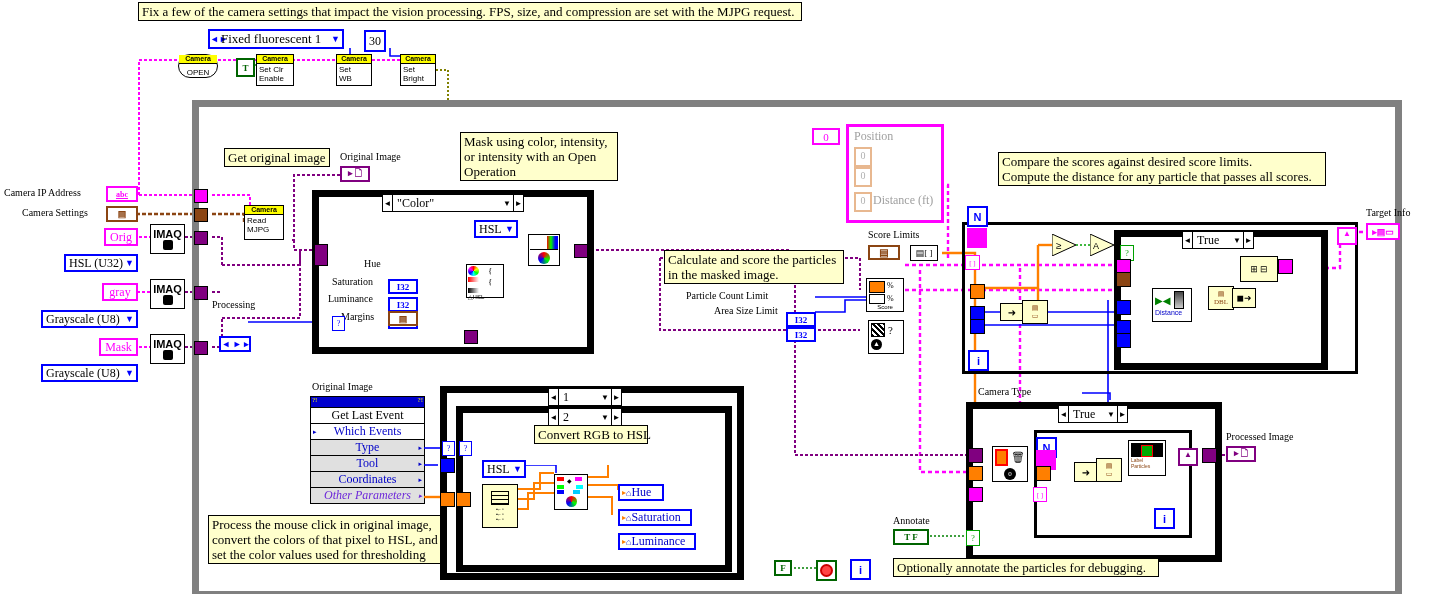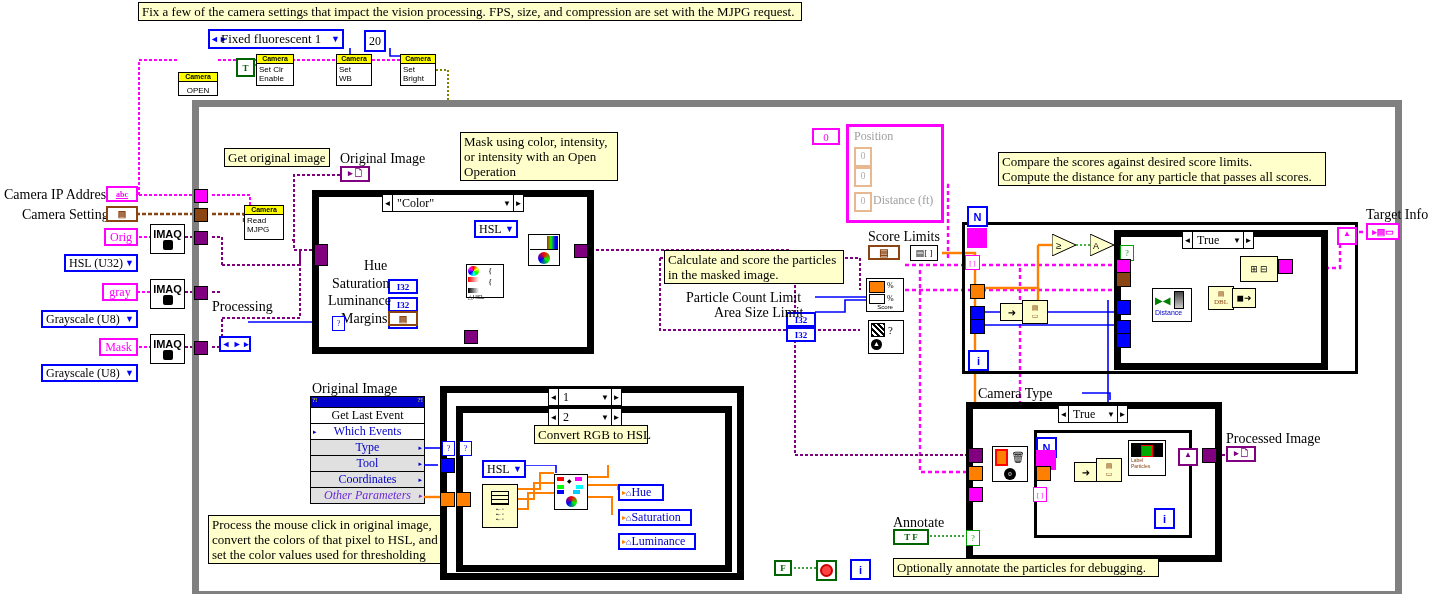--- a/index.html
+++ b/index.html
@@ -1,19 +1,19 @@
 <!DOCTYPE html>
 <html><head>
 <meta charset="utf-8">
 <style>
   html,body{margin:0;padding:0;background:#fff;}
   body{width:1444px;height:594px;position:relative;overflow:hidden;
        font-family:"Liberation Serif",serif;}
   
-  .lbl{position:absolute;font-family:"Liberation Serif",serif;font-size:14px;color:#000;white-space:nowrap;line-height:1;}
+  .lbl{position:absolute;font-family:"Liberation Serif",serif;font-size:10px;color:#000;white-space:nowrap;line-height:1;}
   
   .comment{position:absolute;background:#ffffcc;border:1px solid #000;
            font-family:"Liberation Serif",serif;font-size:13px;color:#000;
            padding:1px 3px;line-height:15px;white-space:pre;}
   
   .loop-gray{position:absolute;border:7px solid #808080;background:transparent;}
   
   .struct{position:absolute;border:7px solid #000;background:#fff;
           background-image:
             repeating-conic-gradient(#000 0% 25%, #fff 0% 50%);
@@ -236,23 +236,23 @@
 </div>
 
 <div class="comment" style="left:138px;top:2px;width:656px;">Fix a few of the camera settings that impact the vision processing. FPS, size, and compression are set with the MJPG request.</div>
 
 <div class="ring" style="left:208px;top:29px;width:136px;height:20px;">
   <span class="lft">◄►</span>
   <span class="body">Fixed fluorescent 1</span>
   <span class="rgt">▼</span>
 </div>
 
-<div class="numconst" style="left:364px;top:30px;height:18px;">20</div>
-
-<div class="node" style="left:178px;top:72px;width:40px;height:24px;">
+<div class="numconst" style="left:364px;top:30px;height:18px;">30</div>
+
+<div class="node" style="left:178px;top:54px;width:40px;height:24px;border-radius:13px;">
   <div class="cap">Camera</div>
   <div class="bdy" style="text-align:center;padding-top:4px;">OPEN</div>
 </div>
 <div class="gbox" style="left:236px;top:58px;width:15px;height:15px;border:2px solid #006400;color:#006400;font-size:9px;font-weight:bold;">T</div>
 <div class="node" style="left:256px;top:54px;width:38px;height:32px;">
   <div class="cap">Camera</div>
   <div class="bdy" style="white-space:pre;">Set Clr
 Enable</div>
 </div>
 <div class="node" style="left:336px;top:54px;width:36px;height:32px;">

